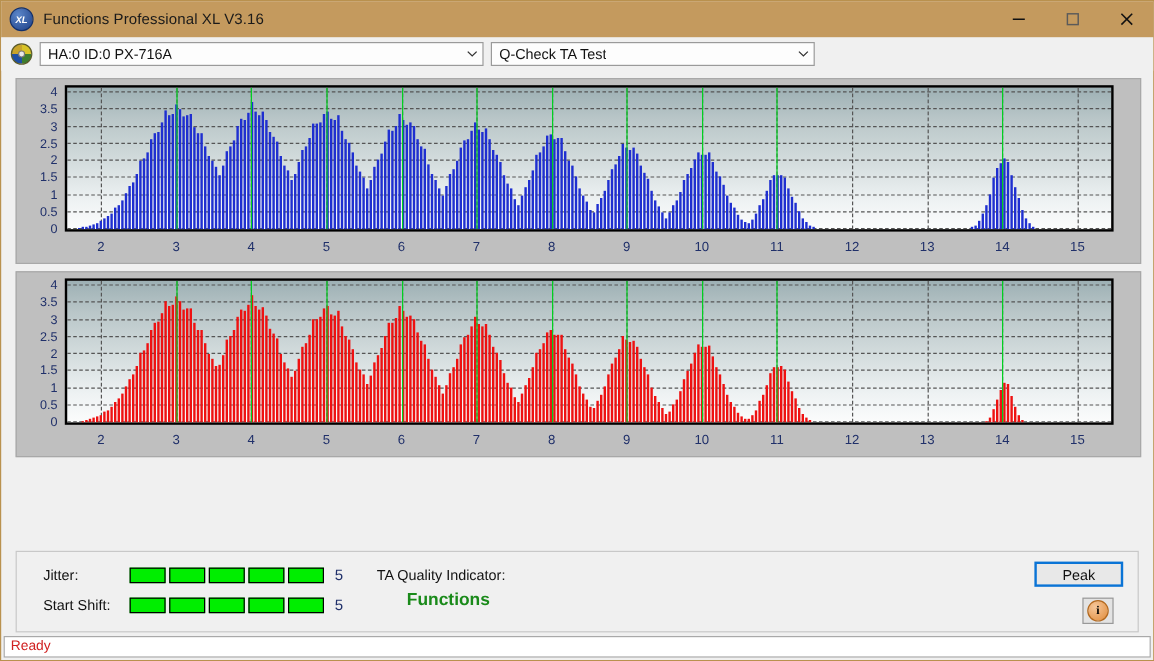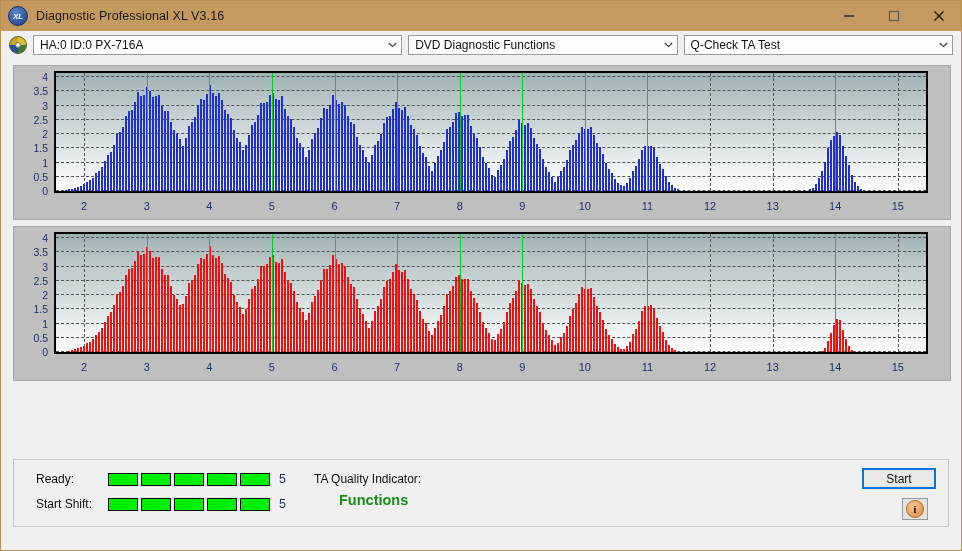--- a/index.html
+++ b/index.html
@@ -127,21 +127,21 @@
   }
   .status-text{font-size:11.5px;color:#d02020;}
 </style>
 </head>
 <body>
 
 <div class="window">
 
   <div class="titlebar">
     <div class="app-icon">XL</div>
-    <div class="title-text">Diagnostic Professional XL V3.16</div>
+    <div class="title-text">Functions Professional XL V3.16</div>
     <div class="win-btns">
       <div class="win-btn">
         <svg width="12" height="12" viewBox="0 0 12 12">
             <line x1="1" y1="6" x2="11" y2="6" stroke="#111" stroke-width="1.2"></line>
           </svg>
       </div>
       <div class="win-btn">
         <svg width="12" height="12" viewBox="0 0 12 12">
             <rect x="1.5" y="1.5" width="9" height="9" fill="none" stroke="#5a5a5a" stroke-width="1.2"></rect>
           </svg>
@@ -153,28 +153,20 @@
           </svg>
       </div>
     </div>
   </div>
 
 
   <div class="toolbar">
     <div class="disc-icon"></div>
     <div class="combo" id="combo-device">
       <span class="val">HA:0 ID:0  PX-716A</span>
-      <span class="arrow">
-        <svg width="9" height="6" viewBox="0 0 9 6">
-            <polyline points="0.8,1 4.5,4.6 8.2,1" fill="none" stroke="#333" stroke-width="1.1"></polyline>
-          </svg>
-      </span>
-    </div>
-    <div class="combo" id="combo-function">
-      <span class="val">DVD Diagnostic Functions</span>
       <span class="arrow">
         <svg width="9" height="6" viewBox="0 0 9 6">
             <polyline points="0.8,1 4.5,4.6 8.2,1" fill="none" stroke="#333" stroke-width="1.1"></polyline>
           </svg>
       </span>
     </div>
     <div class="combo" id="combo-test">
       <span class="val">Q-Check TA Test</span>
       <span class="arrow">
         <svg width="9" height="6" viewBox="0 0 9 6">
@@ -747,21 +739,21 @@
           <div class="xlab" style="left: 656.065px; top: 4px;">12</div>
           <div class="xlab" style="left: 718.655px; top: 4px;">13</div>
           <div class="xlab" style="left: 781.245px; top: 4px;">14</div>
           <div class="xlab" style="left: 843.835px; top: 4px;">15</div>
         </div>
     </div>
   </div>
 
   <div class="bottom">
     <div class="meter-row" style="left:22px;top:12px;">
-      <div class="meter-label">Ready:</div>
+      <div class="meter-label">Jitter:</div>
       <div class="meter-blocks" id="jitter-blocks">
           <div class="blk"></div>
           <div class="blk"></div>
           <div class="blk"></div>
           <div class="blk"></div>
           <div class="blk"></div>
         </div>
       <div class="meter-val">5</div>
     </div>
     <div class="meter-row" style="left:22px;top:37px;">
@@ -770,19 +762,22 @@
           <div class="blk"></div>
           <div class="blk"></div>
           <div class="blk"></div>
           <div class="blk"></div>
           <div class="blk"></div>
         </div>
       <div class="meter-val">5</div>
     </div>
     <div class="ta-label">TA Quality Indicator:</div>
     <div class="ta-value">Functions</div>
-    <div class="start-btn">Start</div>
+    <div class="start-btn">Peak</div>
     <div class="info-btn">
       <div class="info-circle">i</div>
     </div>
   </div>
 
+  <div class="statusbar">
+    <span class="status-text">Ready</span>
+  </div>
 </div>
 
 </body></html>

